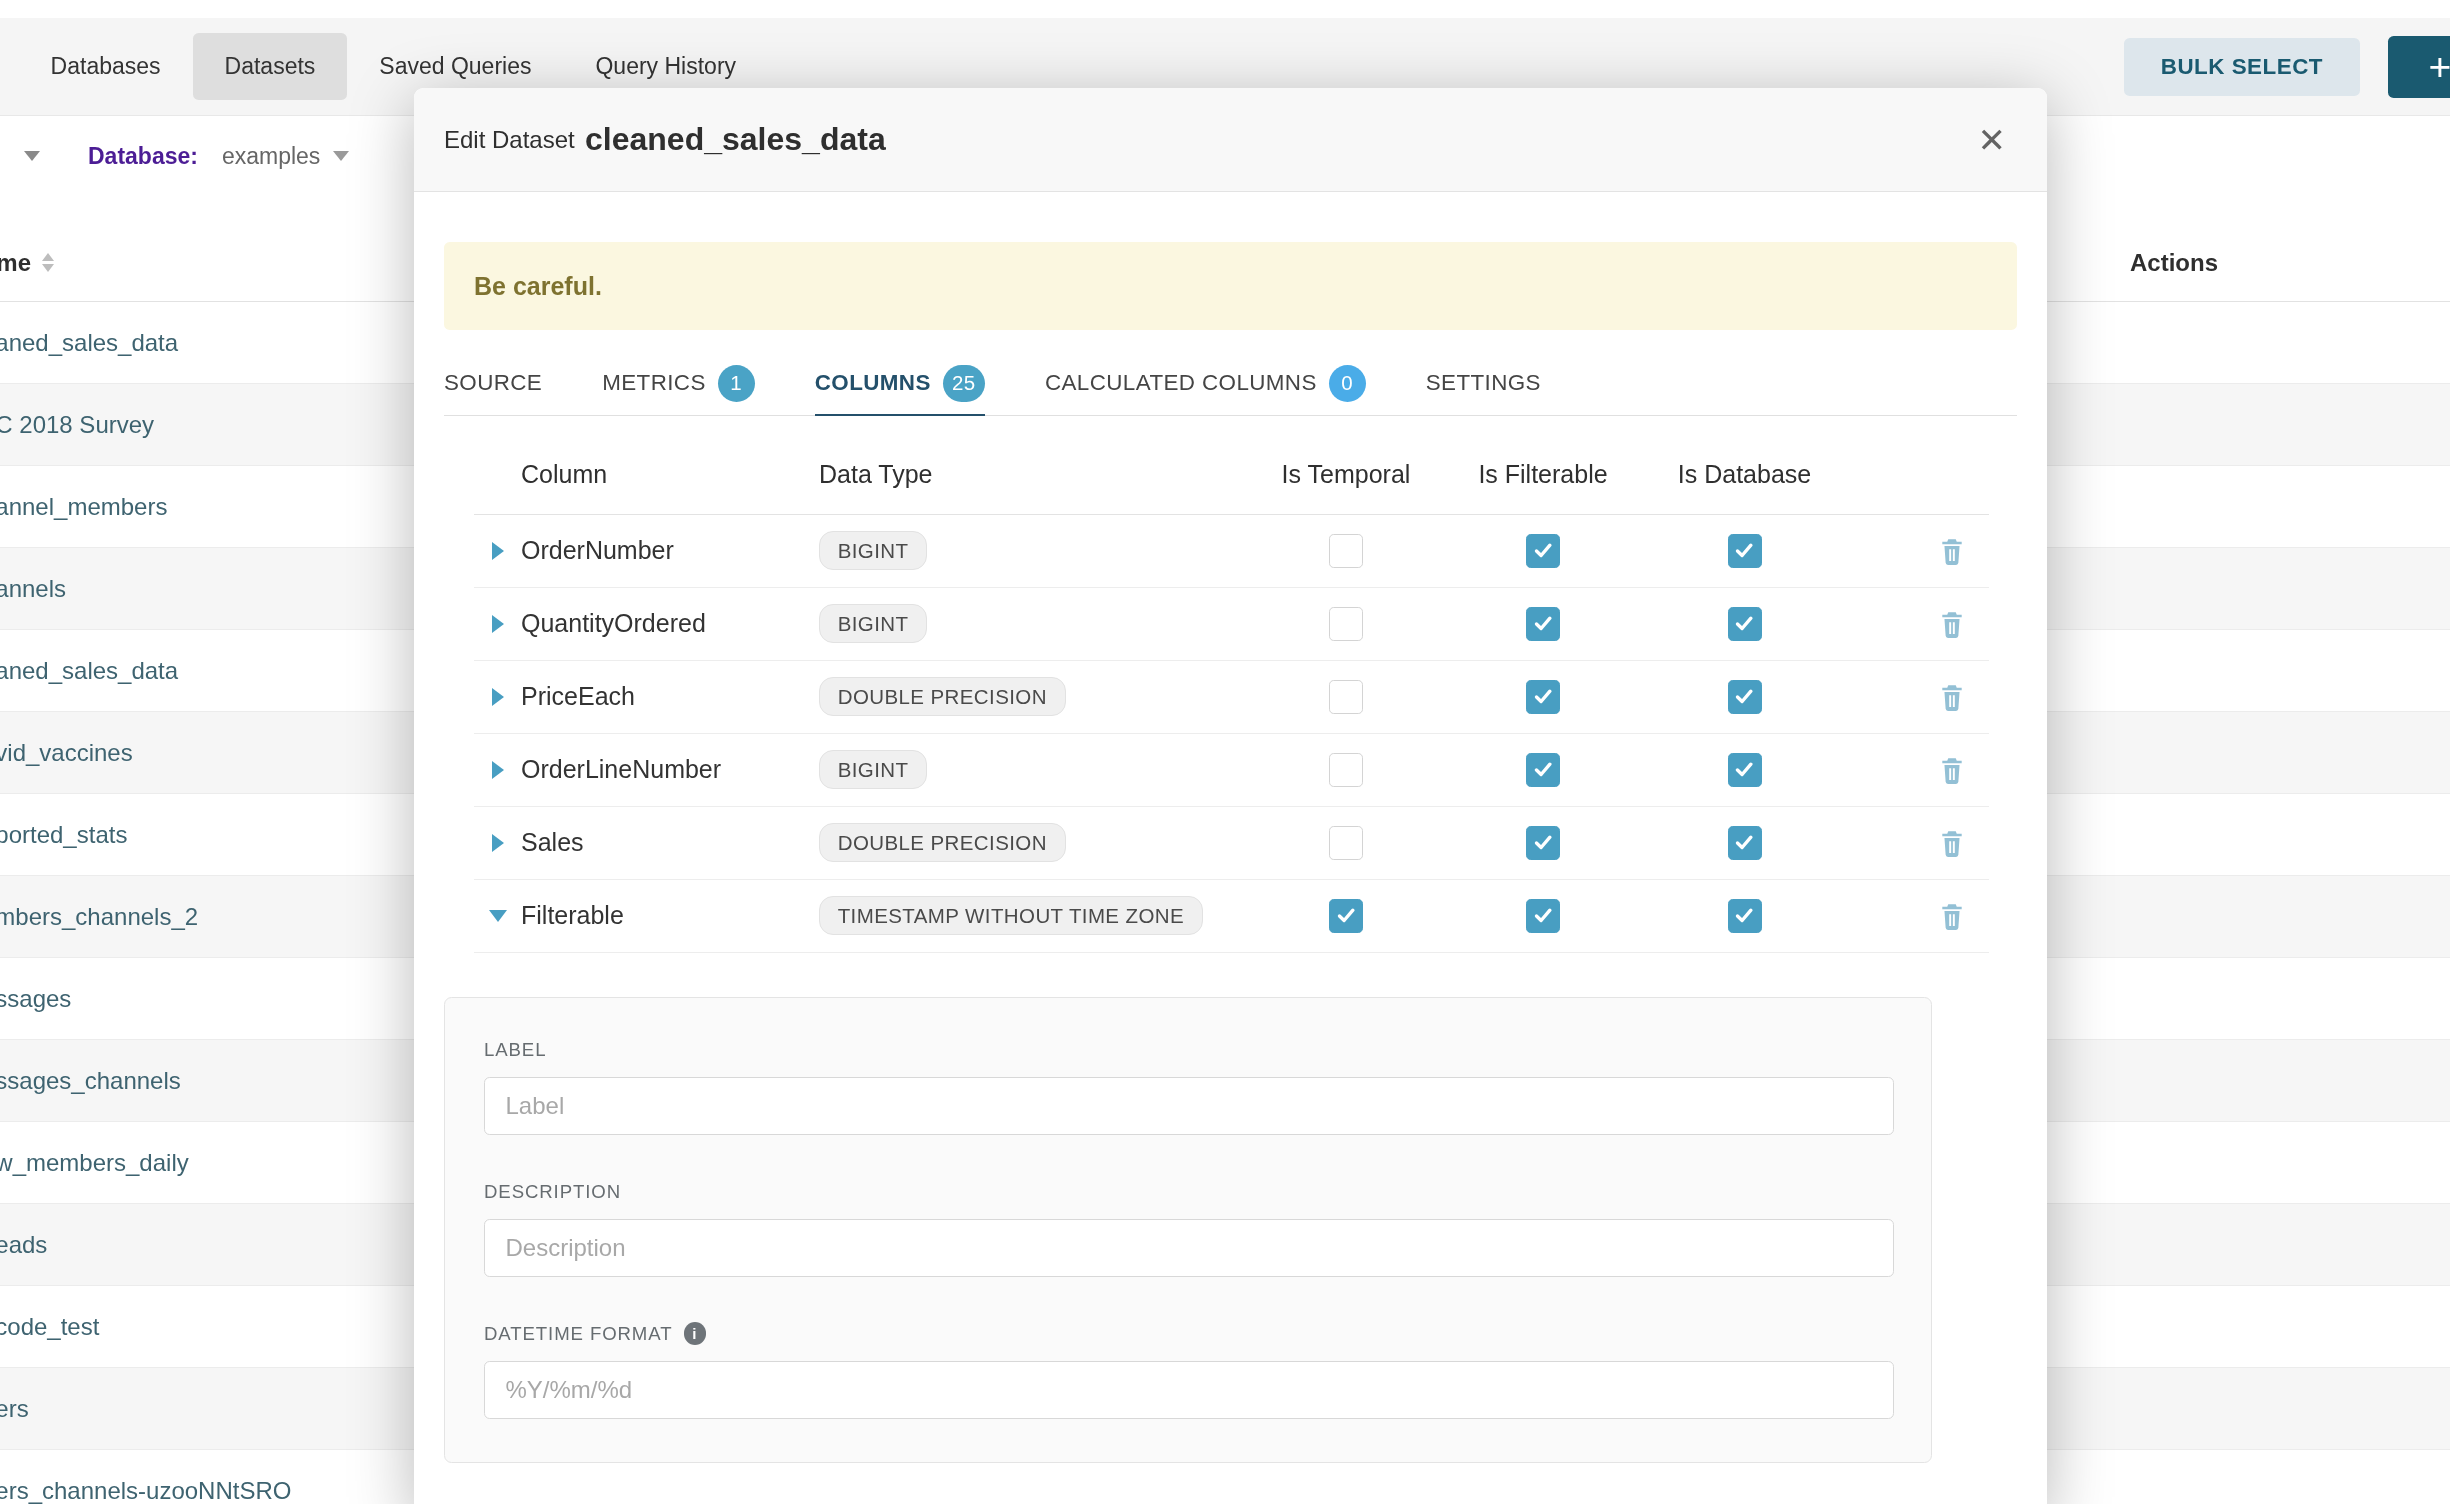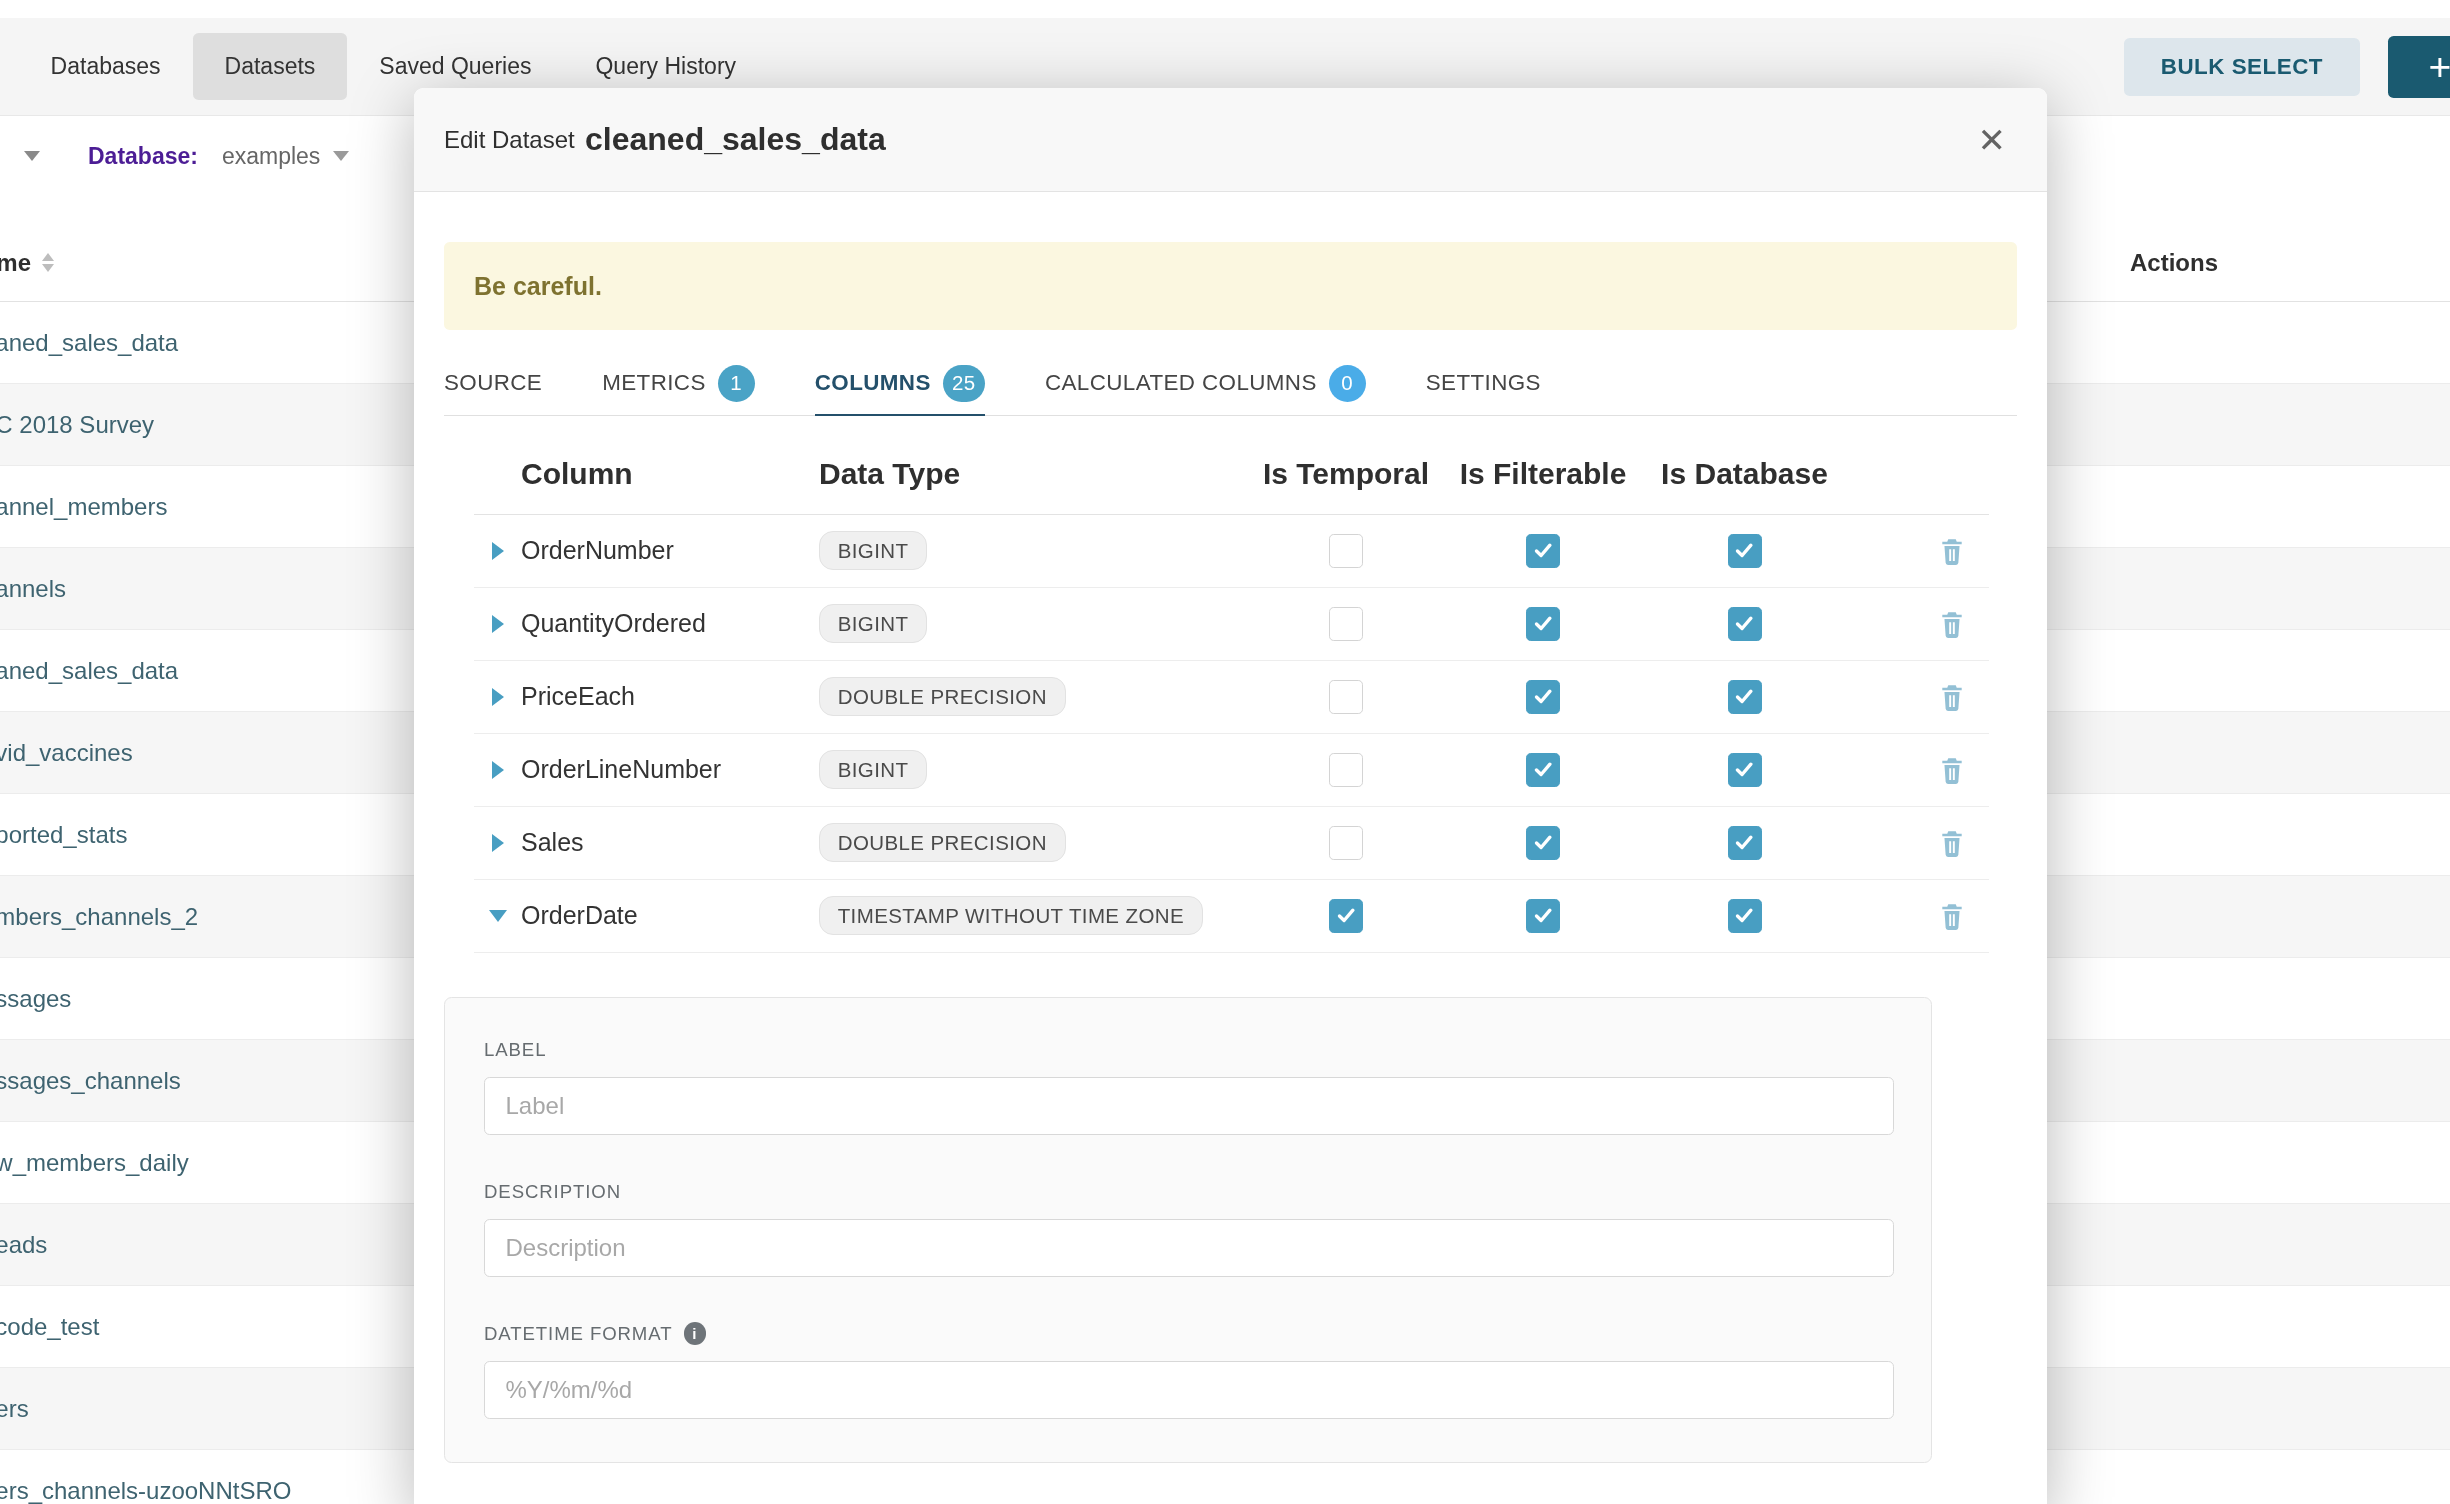--- a/index.html
+++ b/index.html
@@ -69,21 +69,21 @@
   .tabs{margin-top:23px;display:flex;gap:60px;border-bottom:0.9px solid #E0E0E0;height:63px;}
   .tab{display:flex;align-items:center;font-size:22.4px;letter-spacing:0.4px;color:#454545;font-weight:500;
     cursor:pointer;border-bottom:2.8px solid transparent;margin-bottom:-0.9px;white-space:nowrap;}
   .tab.active{color:var(--tab-underline);border-bottom-color:var(--tab-underline);font-weight:600;}
   .badge{margin-left:12px;min-width:37px;height:37px;border-radius:18.6px;background:var(--badge);
     color:#fff;font-size:20.5px;display:inline-flex;align-items:center;justify-content:center;padding:0 9.3px;font-weight:400;}
   .badge.zero{background:var(--badge-zero);}
   
   .ctable{margin:18.6px 28px 0 30px;}
   .mt-header,.trow{display:grid;grid-template-columns:47px 298px 429px 196px 198px 205px 1fr;align-items:center;}
-  .mt-header{height:80px;border-bottom:0.9px solid #E3E3E3;font-size:30px;font-weight:700;color:#2F2F2F;}
+  .mt-header{height:80px;border-bottom:0.9px solid #E3E3E3;font-size:25px;font-weight:400;color:#2F2F2F;}
   .th-center{text-align:center;}
   .trow{height:73px;border-bottom:0.9px solid #EDEDED;}
   .c-caret{display:flex;justify-content:center;}
   .caret{width:0;height:0;border-top:9.3px solid transparent;border-bottom:9.3px solid transparent;
     border-left:12px solid var(--accent);cursor:pointer;display:inline-block;}
   .caret.down{border-left:9.3px solid transparent;border-right:9.3px solid transparent;
     border-top:12px solid var(--accent);border-bottom:none;}
   .c-name{font-size:25px;color:#333;}
   .pill{display:inline-block;background:#F0F0F0;border:0.9px solid #E2E2E2;border-radius:14px;
     padding:6.5px 17.7px;font-size:20.5px;color:#4A4A4A;letter-spacing:0.4px;white-space:nowrap;}
@@ -386,21 +386,21 @@
                 <path fill="var(--trash)" d="M8.5 2h7l.9 2.5H21v2.3H3V4.5h4.6L8.5 2zM5 8.3h14L17.9 24a2.2 2.2 0 0 1-2.2 2H8.3A2.2 2.2 0 0 1 6.1 24L5 8.3zm4.4 3v11h1.8v-11H9.4zm3.4 0v11h1.8v-11h-1.8z"></path>
               </svg>
             </span>
           </div>
       </div>
 
       <div class="trow">
         <div class="cell c-caret">
             <span class="caret down"></span>
           </div>
-        <div class="cell c-name">OrderDate</div>
+        <div class="cell c-name">Filterable</div>
         <div class="cell"><span class="pill">TIMESTAMP WITHOUT TIME ZONE</span></div>
         <div class="cell c-check">
             <span class="cb checked">
               <svg viewBox="0 0 16 16" width="22.4" height="22.4">
                 <path d="M3.2 8.6l3.3 3.2 6.3-7.4" fill="none" stroke="#fff" stroke-width="2.4" stroke-linecap="round" stroke-linejoin="round"></path>
               </svg>
             </span>
           </div>
         <div class="cell c-check">
             <span class="cb checked">

